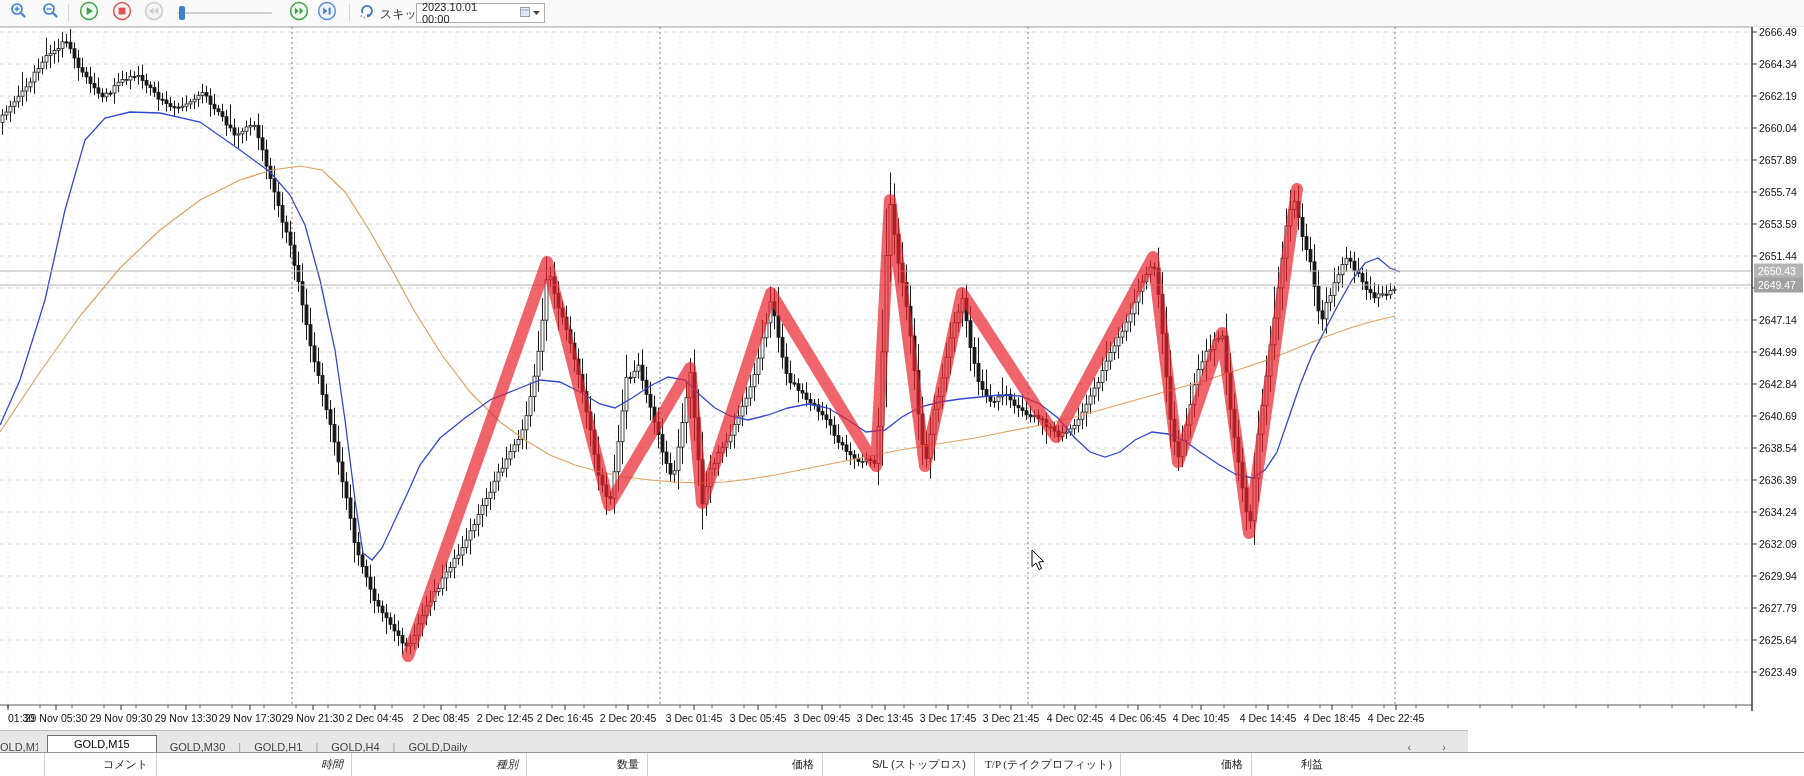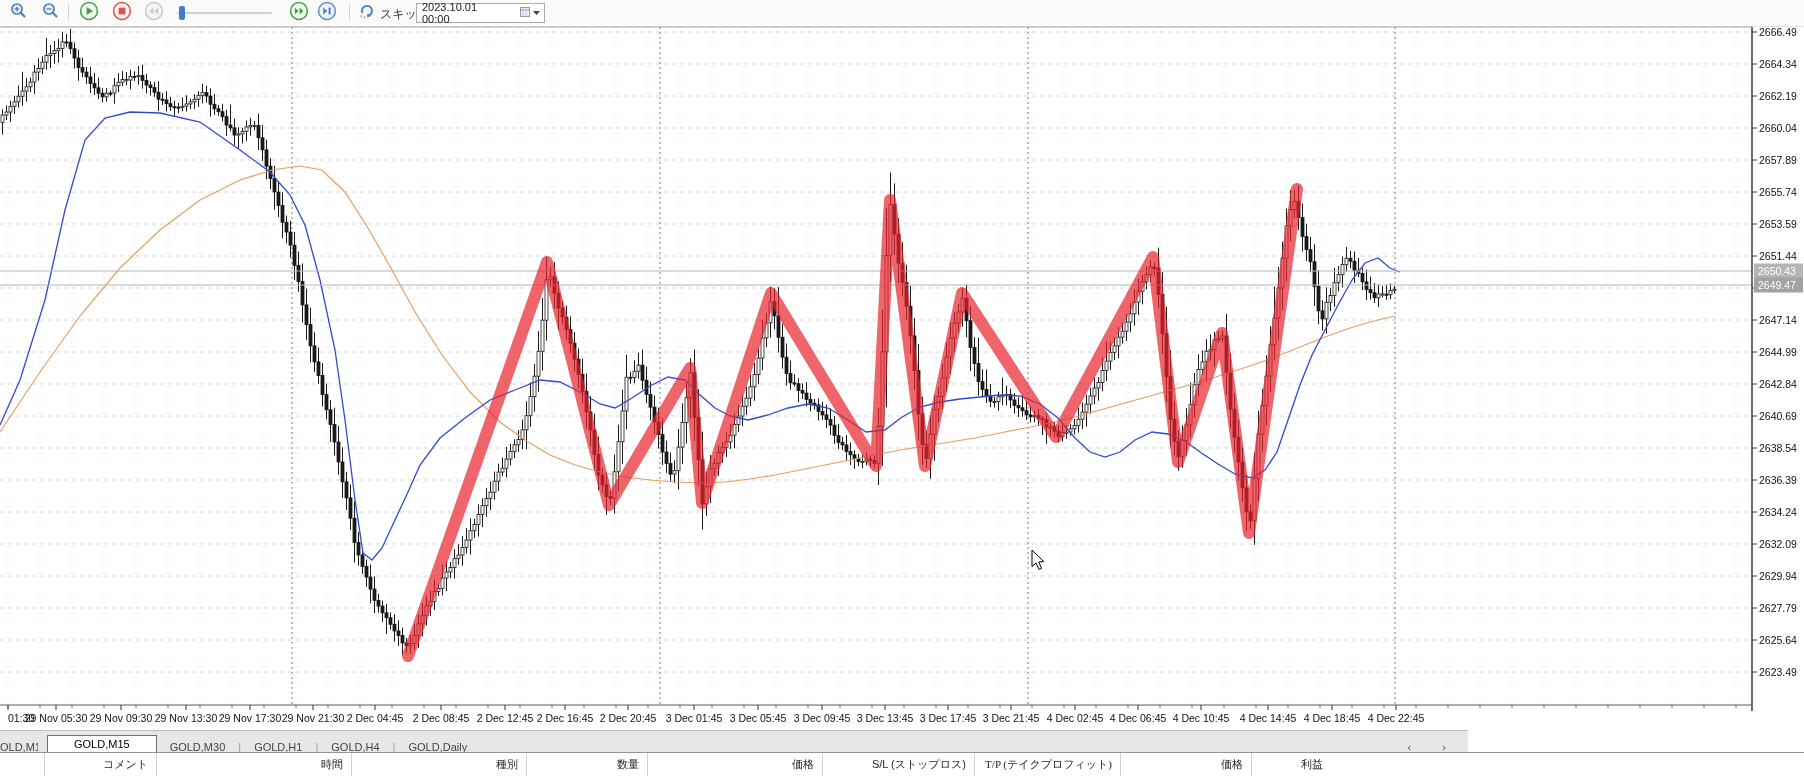--- a/index.html
+++ b/index.html
@@ -1107,22 +1107,22 @@
       <span class="tabdiv">|</span>
       <span class="tab plain">GOLD,H4</span>
       <span class="tabdiv">|</span>
       <span class="tab plain">GOLD,Daily</span>
       <span id="tabarrows">‹ ›</span>
     </div>
 
   <div id="poshdr">
       <div class="pcol" style="width: 45px;"></div>
       <div class="pcol" style="width: 112px;">コメント</div>
-      <div class="pcol" style="width: 195px;">時間</div>
-      <div class="pcol" style="width: 175px;">種別</div>
+      <div class="pcol" style="width: 195px; font-style: italic;">時間</div>
+      <div class="pcol" style="width: 175px; font-style: italic;">種別</div>
       <div class="pcol" style="width: 121px;">数量</div>
       <div class="pcol" style="width: 175px;">価格</div>
       <div class="pcol" style="width: 152px;">S/L (ストップロス)</div>
       <div class="pcol" style="width: 146px; font-family: Liberation Serif, serif;">T/P (テイクプロフィット)</div>
       <div class="pcol" style="width: 131px;">価格</div>
       <div class="pcol" style="width: 79px;">利益</div>
     </div>
 
 </div>
 

